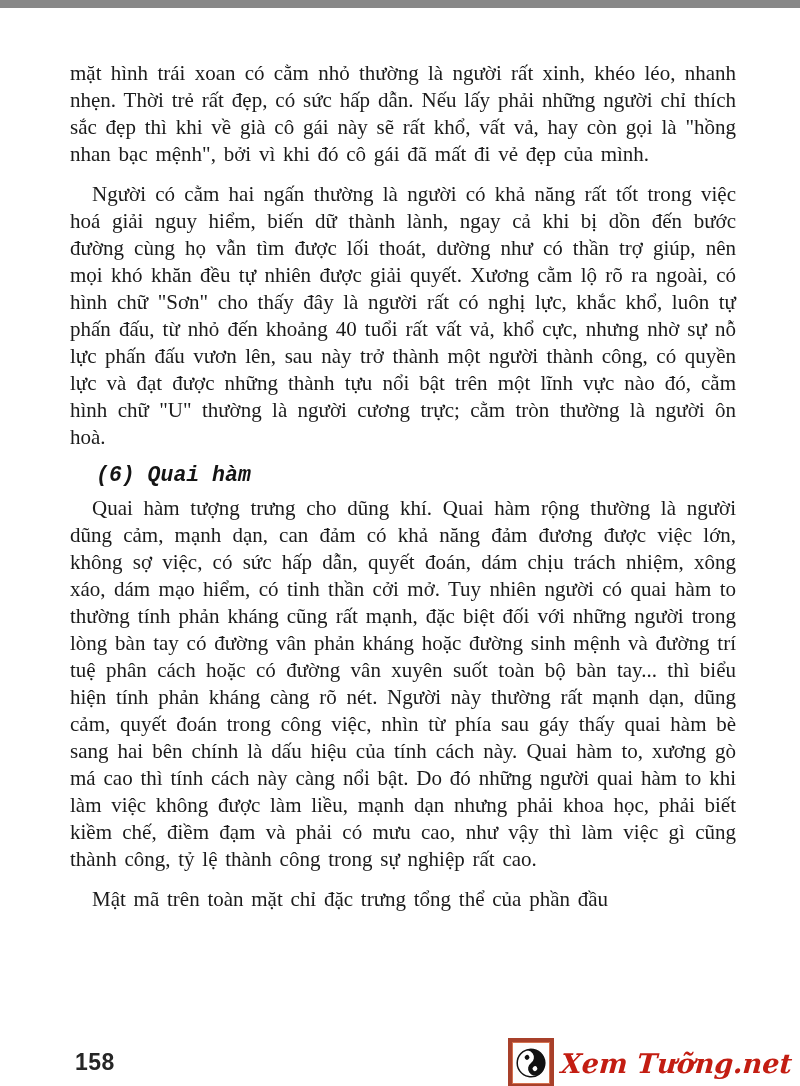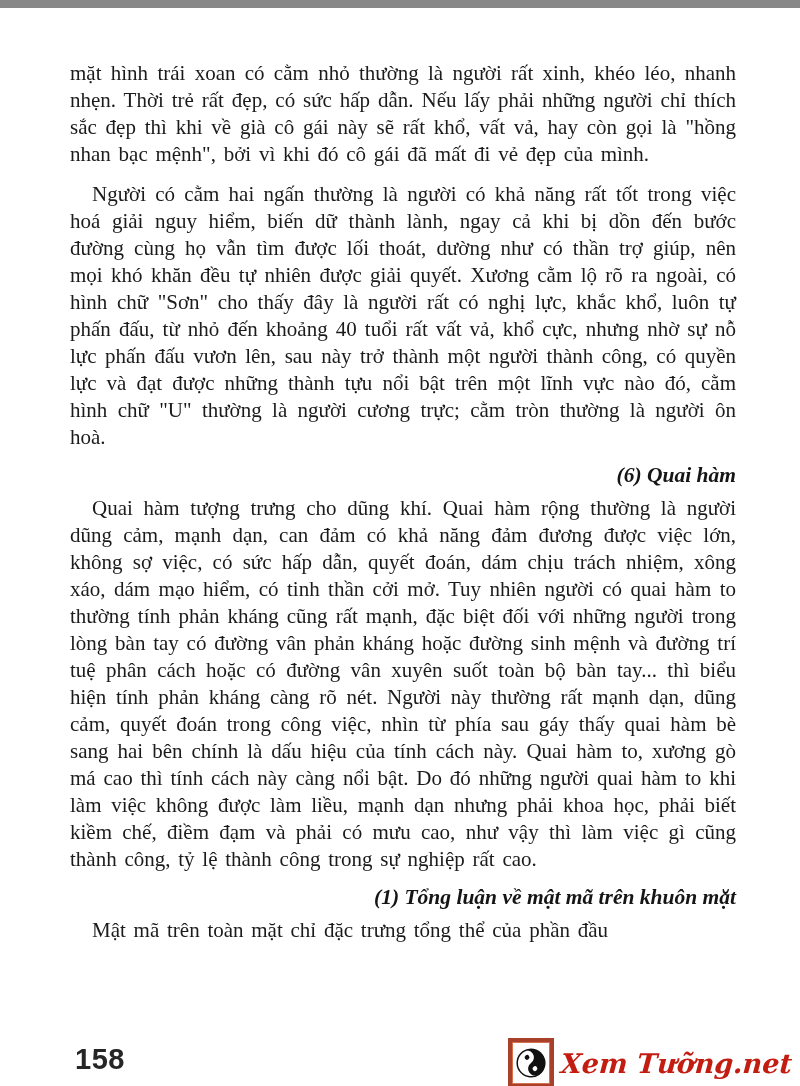--- a/index.html
+++ b/index.html
@@ -23,29 +23,28 @@
     font-size: 21px;
     line-height: 27px;
     text-align: justify;
     word-spacing: 2.5px;
     margin: 0;
     color: #1b1b1b;
   }
   .para + .para { margin-top: 13px; }
   .para.indent { text-indent: 22px; }
   .subhead {
-    font-family: Liberation Serif, serif;
+    font-family: Liberation Mono, monospace;
     font-size: 21.5px;
     font-weight: bold;
     font-style: italic;
     line-height: 27px;
     margin: 11px 0 6px 0;
     text-indent: 26px;
     color: #151515;
-    text-align: right;
   }
   .mainhead {
     font-family: "Liberation Sans", "DejaVu Sans", sans-serif;
     font-size: 24.5px;
     font-weight: bold;
     line-height: 34px;
     margin: 10px 0 2px 0;
     text-align: center;
     letter-spacing: 0.2px;
     color: #111111;
@@ -55,21 +54,21 @@
     left: 0;
     bottom: 0;
     width: 100%;
     height: 56px;
   }
   .pagenum {
     position: absolute;
     left: 75px;
     bottom: 18px;
     font-family: "Liberation Sans", "DejaVu Sans", sans-serif;
-    font-size: 29px;
+    font-size: 23px;
     font-weight: bold;
     letter-spacing: 0.5px;
     color: #262626;
   }
   .watermark {
     position: absolute;
     right: 8px;
     bottom: 6px;
     display: flex;
     align-items: center;
@@ -99,21 +98,20 @@
 </head>
 <body>
 
 <div class="page">
 
   <div class="content">
     <p class="para">mặt hình trái xoan có cằm nhỏ thường là người rất xinh, khéo léo, nhanh nhẹn. Thời trẻ rất đẹp, có sức hấp dẫn. Nếu lấy phải những người chỉ thích sắc đẹp thì khi về già cô gái này sẽ rất khổ, vất vả, hay còn gọi là "hồng nhan bạc mệnh", bởi vì khi đó cô gái đã mất đi vẻ đẹp của mình.</p>
     <p class="para indent">Người có cằm hai ngấn thường là người có khả năng rất tốt trong việc hoá giải nguy hiểm, biến dữ thành lành, ngay cả khi bị dồn đến bước đường cùng họ vẫn tìm được lối thoát, dường như có thần trợ giúp, nên mọi khó khăn đều tự nhiên được giải quyết. Xương cằm lộ rõ ra ngoài, có hình chữ "Sơn" cho thấy đây là người rất có nghị lực, khắc khổ, luôn tự phấn đấu, từ nhỏ đến khoảng 40 tuổi rất vất vả, khổ cực, nhưng nhờ sự nỗ lực phấn đấu vươn lên, sau này trở thành một người thành công, có quyền lực và đạt được những thành tựu nổi bật trên một lĩnh vực nào đó, cằm hình chữ "U" thường là người cương trực; cằm tròn thường là người ôn hoà.</p>
     <p class="subhead">(6) Quai hàm</p>
     <p class="para indent">Quai hàm tượng trưng cho dũng khí. Quai hàm rộng thường là người dũng cảm, mạnh dạn, can đảm có khả năng đảm đương được việc lớn, không sợ việc, có sức hấp dẫn, quyết đoán, dám chịu trách nhiệm, xông xáo, dám mạo hiểm, có tinh thần cởi mở. Tuy nhiên người có quai hàm to thường tính phản kháng cũng rất mạnh, đặc biệt đối với những người trong lòng bàn tay có đường vân phản kháng hoặc đường sinh mệnh và đường trí tuệ phân cách hoặc có đường vân xuyên suốt toàn bộ bàn tay... thì biểu hiện tính phản kháng càng rõ nét. Người này thường rất mạnh dạn, dũng cảm, quyết đoán trong công việc, nhìn từ phía sau gáy thấy quai hàm bè sang hai bên chính là dấu hiệu của tính cách này. Quai hàm to, xương gò má cao thì tính cách này càng nổi bật. Do đó những người quai hàm to khi làm việc không được làm liều, mạnh dạn nhưng phải khoa học, phải biết kiềm chế, điềm đạm và phải có mưu cao, như vậy thì làm việc gì cũng thành công, tỷ lệ thành công trong sự nghiệp rất cao.</p>
-    <p class="subhead">(1) Tổng luận về mật mã trên khuôn mặt</p>
     <p class="para indent">Mật mã trên toàn mặt chỉ đặc trưng tổng thể của phần đầu</p>
   </div>
 
   <div class="footer">
     <span class="pagenum">158</span>
 
     <div class="watermark">
       <span class="logo-box">
         <svg viewBox="0 0 100 100" width="30" height="30" aria-hidden="true">
           <circle cx="50" cy="50" r="46" fill="#ffffff" stroke="#111111" stroke-width="5"></circle>

